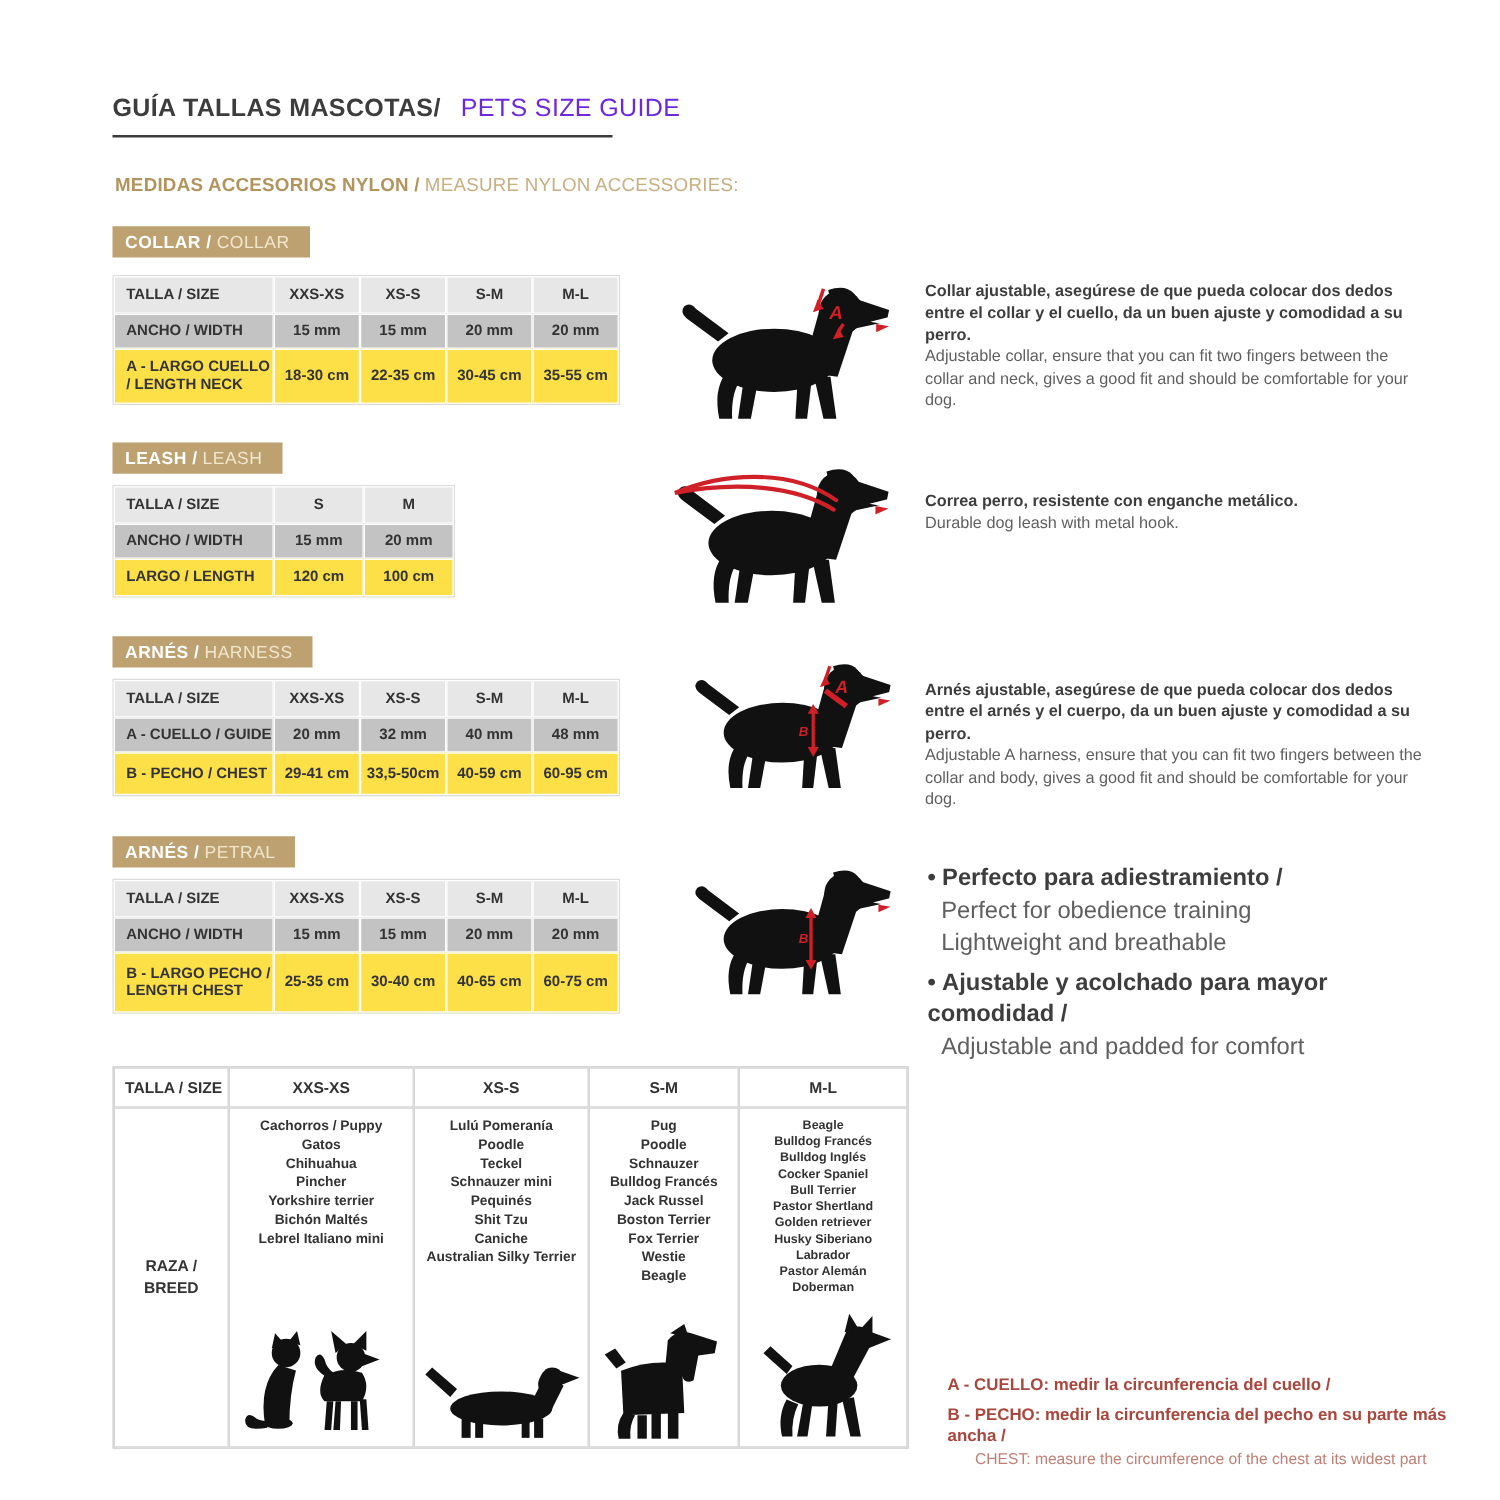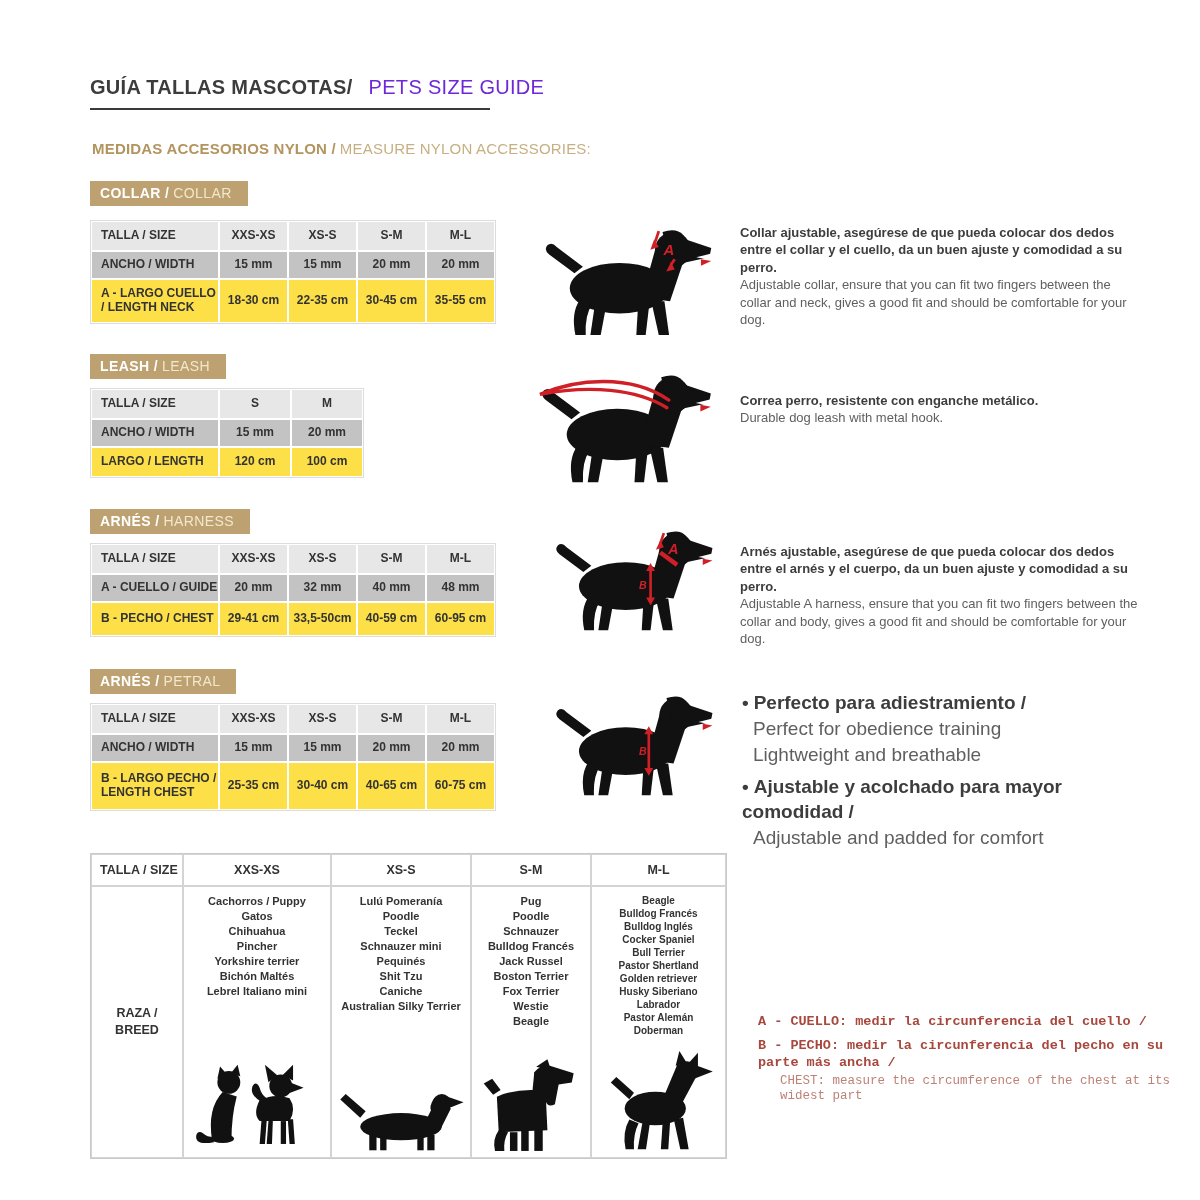--- a/index.html
+++ b/index.html
@@ -47,21 +47,21 @@
   .bh{display:flex;align-items:center;justify-content:center;font-size:12.5px;}
   .bh.lab{justify-content:flex-start;padding-left:8px;}
   .bcell{display:flex;flex-direction:column;align-items:center;padding:7px 2px 4px;}
   .breeds{white-space:pre-line;font-size:11px;line-height:1.36;text-align:center;}
   .breeds.small{font-size:10px;line-height:1.3;}
   .raza{display:flex;align-items:center;justify-content:center;text-align:center;
         white-space:pre-line;font-size:12.5px;line-height:1.4;}
   .sil{margin-top:auto;}
 
   
-  .notes{position:absolute;left:758px;top:1014px;width:432px;font-size:13.5px;line-height:1.25;font-family:Liberation Mono, monospace;}
+  .notes{position:absolute;left:758px;top:1100px;width:432px;font-size:13.5px;line-height:1.25;}
   .n-es{font-weight:700;color:#a8473d;margin-top:7px;}
   .n-es:first-child{margin-top:0;}
   .n-en{font-weight:400;color:#bd8176;padding-left:22px;font-size:12.5px;margin-top:2px;}
 
   
   .fig{position:absolute;}
   .svg-mark{font:italic 700 16px "Liberation Sans",sans-serif;fill:#cf2027;}
   .svg-mark-s{font:italic 700 12px "Liberation Sans",sans-serif;fill:#cf2027;}
   .defs-holder{position:absolute;width:0;height:0;overflow:hidden;}
 </style>

